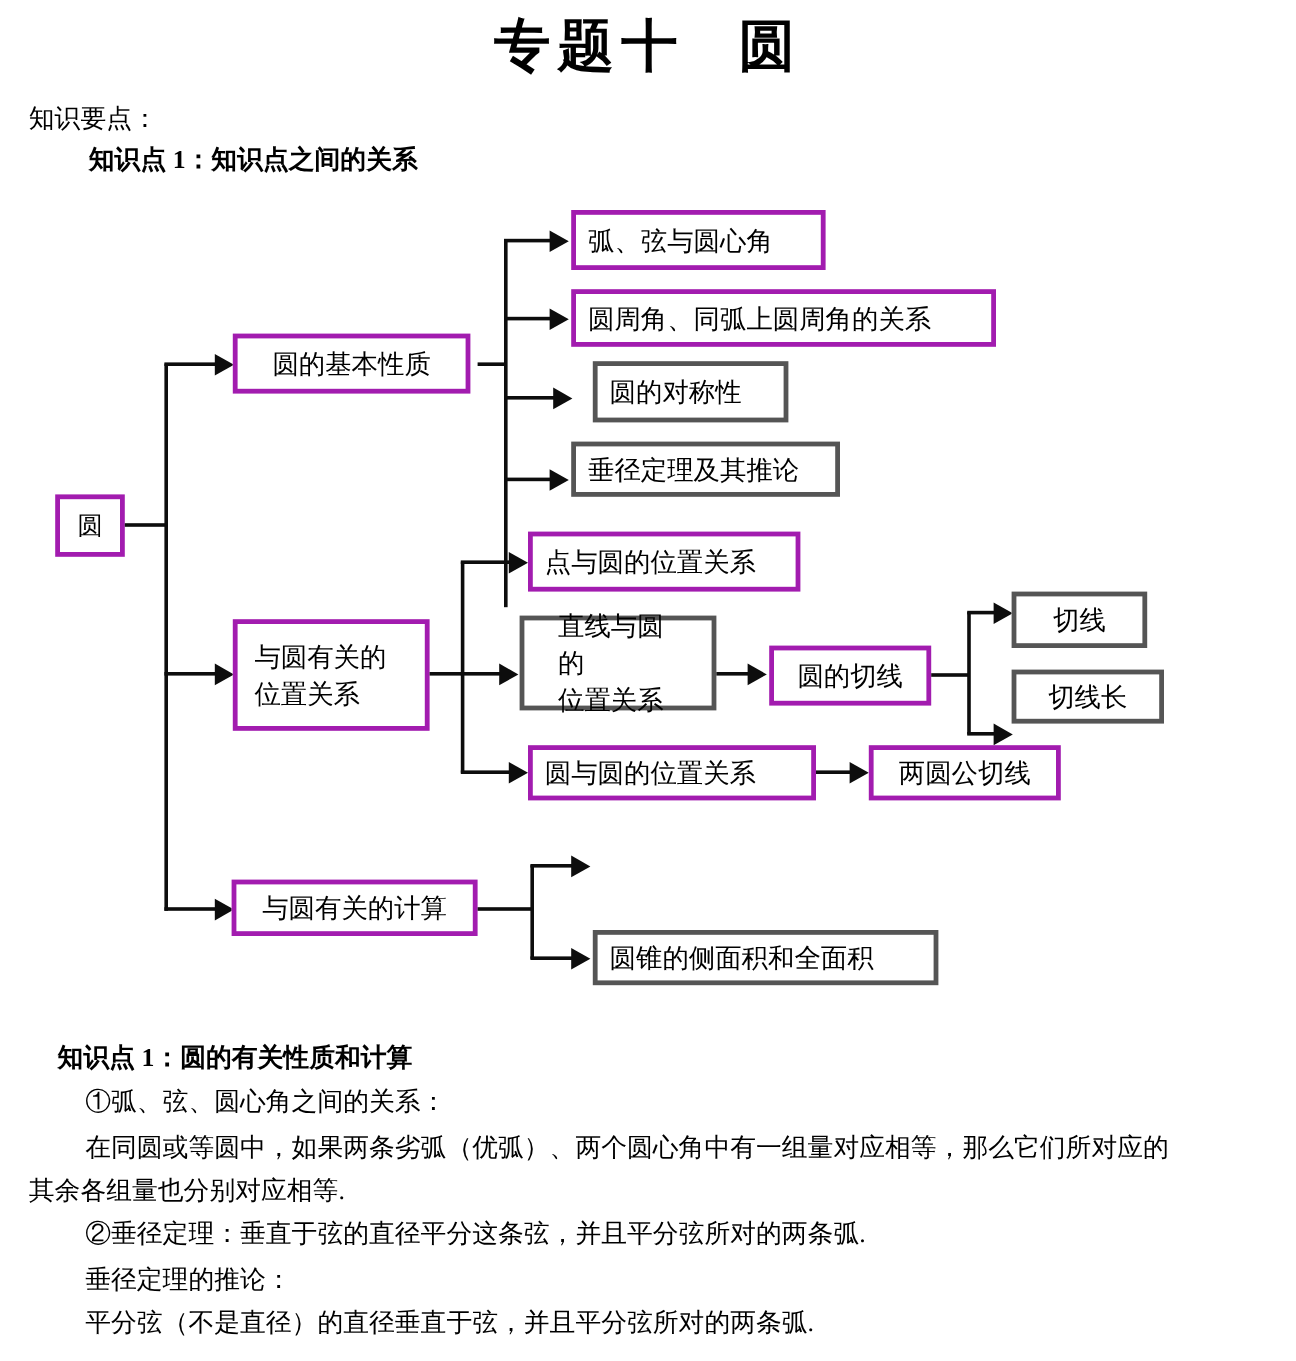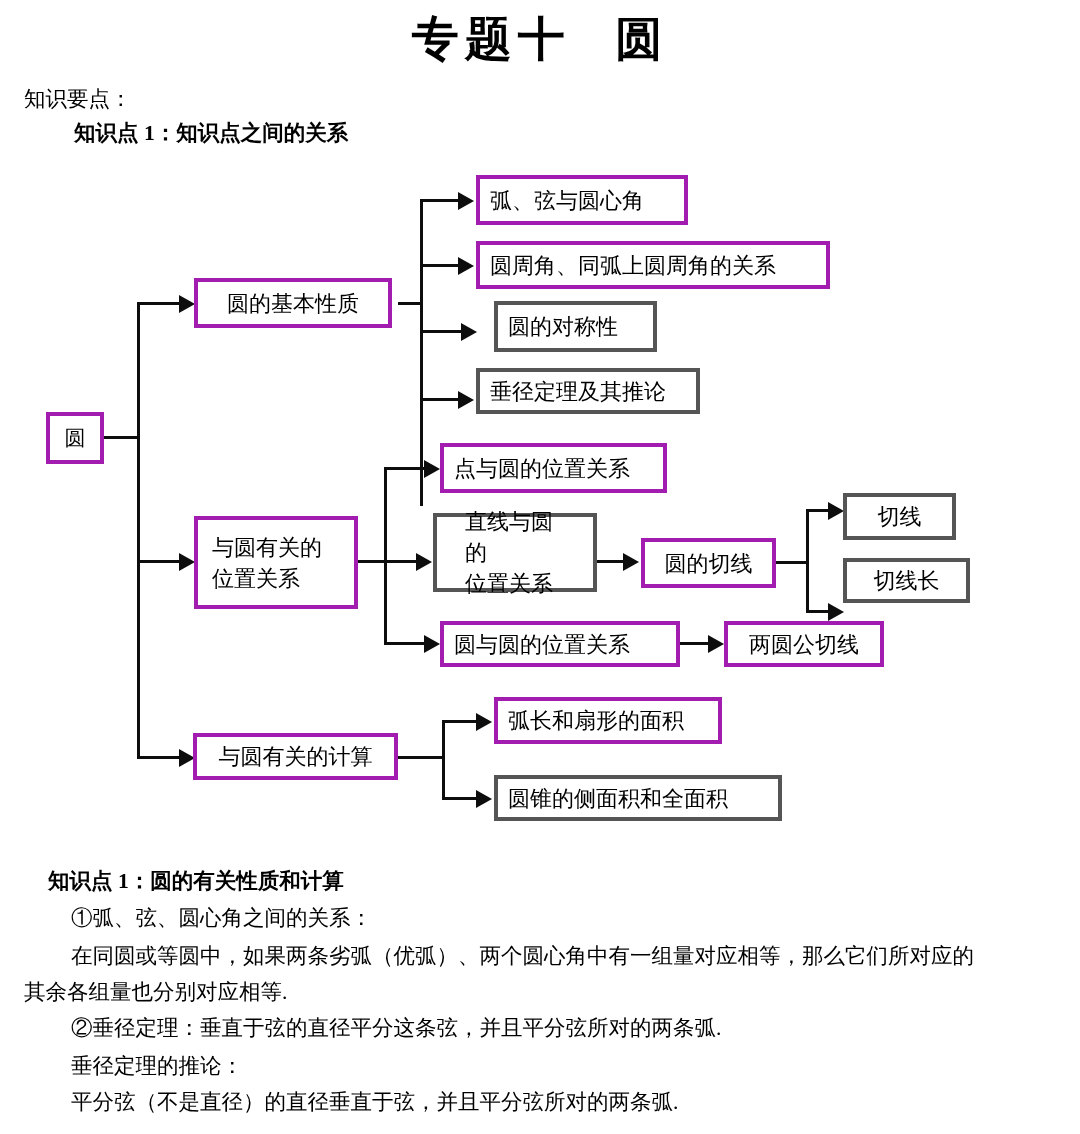--- a/index.html
+++ b/index.html
@@ -174,21 +174,20 @@
     <div class="arrow" style="left:708px; top:475px;"></div>
     <div class="node center" style="left:724px; top:461px; width:160px; height:46px;">两圆公切线</div>
 
     <div class="node center" style="left:193px; top:573px; width:205px; height:47px;">与圆有关的计算</div>
 
     <div class="ln" style="left:398px; top:596px; width:46px; height:3px;"></div>
     <div class="ln" style="left:442px; top:561px; width:3px; height:78px;"></div>
 
     <div class="ln" style="left:442px; top:560px; width:36px; height:3px;"></div>
     <div class="arrow" style="left:476px; top:553px;"></div>
-    <div class="node" style="left:494px; top:537px; width:228px; height:47px;">弧长和扇形的面积</div>
 
     <div class="ln" style="left:442px; top:637px; width:36px; height:3px;"></div>
     <div class="arrow" style="left:476px; top:630px;"></div>
     <div class="node gray" style="left:494px; top:615px; width:288px; height:46px;">圆锥的侧面积和全面积</div>
 
   </div>
 
   <div class="txt bold" style="left:48px; top:866px;">知识点 1：圆的有关性质和计算</div>
 
   <div class="txt" style="left:71px; top:903px;">①弧、弦、圆心角之间的关系：</div>

